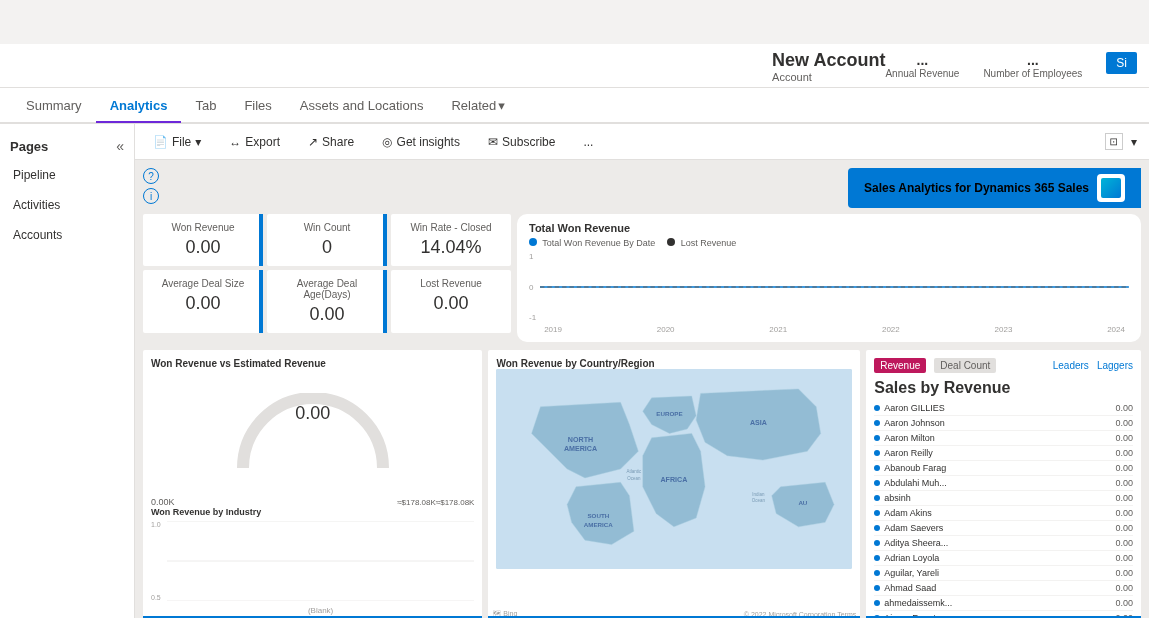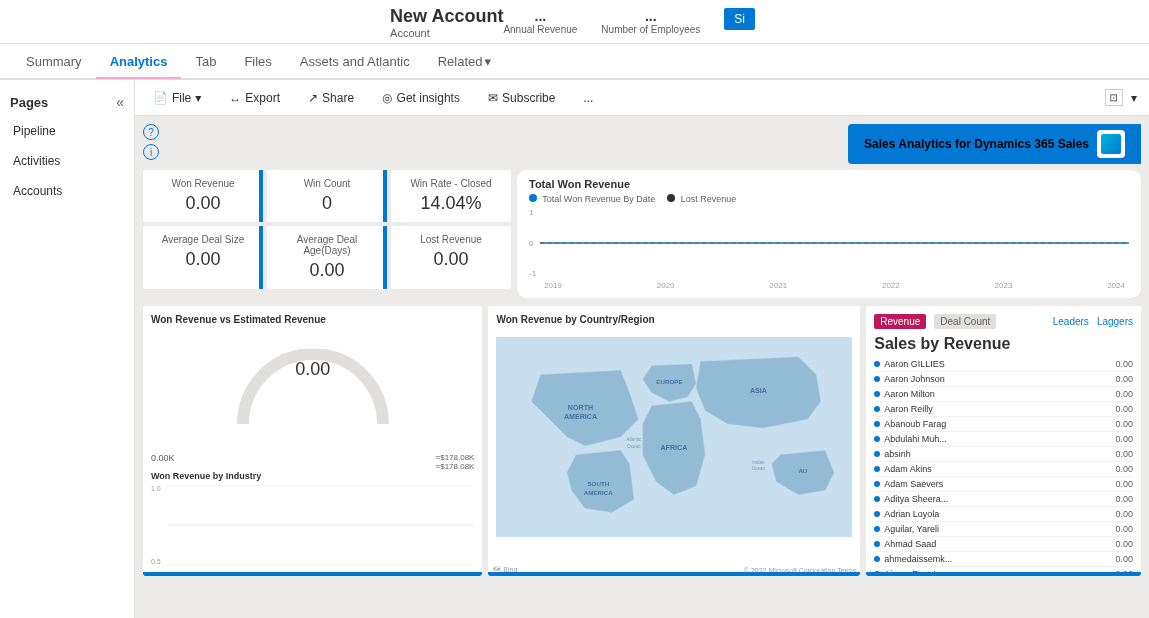--- a/index.html
+++ b/index.html
@@ -1,31 +1,31 @@
 <!DOCTYPE html>
 <html><head>
   <meta charset="utf-8">
   <style>
     * { box-sizing: border-box; margin: 0; padding: 0; }
     body { font-family: 'Segoe UI', Arial, sans-serif; font-size: 12px; background: #f3f2f1; color: #323130; overflow: hidden; width: 1149px; height: 618px; }
 
     
-    .top-bar { background: #fff; padding: 6px 12px 4px 8px; border-bottom: 1px solid #e1dfdd; display: flex; align-items: flex-start; justify-content: center; }
+    .top-bar { background: #fff; padding: 6px 12px 4px 8px; border-bottom: 1px solid #e1dfdd; display: flex; align-items: flex-start; justify-content: flex-end; margin-top: 44px; }
     .top-bar-left .account-title { font-size: 18px; font-weight: 600; color: #323130; }
     .top-bar-left .account-sub { font-size: 11px; color: #605e5c; }
     .top-bar-right { display: flex; gap: 24px; align-items: flex-start; padding-top: 2px; }
     .top-bar-right .field-item { text-align: center; }
     .top-bar-right .field-label { font-size: 10px; color: #605e5c; }
     .top-bar-right .field-dots { font-size: 14px; color: #323130; font-weight: bold; }
     .top-bar-right .sign-btn { background: #0078d4; color: #fff; border: none; padding: 4px 10px; font-size: 12px; cursor: pointer; border-radius: 2px; }
 
     
     .nav-tabs { background: #fff; display: flex; align-items: center; padding: 0 12px; border-bottom: 2px solid #e1dfdd; height: 36px; }
     .nav-tab { padding: 8px 14px; font-size: 13px; color: #605e5c; cursor: pointer; border-bottom: 2px solid transparent; margin-bottom: -2px; }
-    .nav-tab.active { color: #0078d4; border-bottom: 2px solid #f9a8d4; font-weight: 600; }
+    .nav-tab.active { color: #0078d4; border-bottom: 2px solid #6d28d9; font-weight: 600; }
     .nav-tab-related { display: flex; align-items: center; gap: 2px; }
 
     
     .main-layout { display: flex; height: calc(618px - 36px - 44px); }
 
     
     .sidebar { width: 135px; background: #fff; border-right: 1px solid #e1dfdd; padding-top: 8px; flex-shrink: 0; }
     .sidebar-header { display: flex; justify-content: space-between; align-items: center; padding: 6px 10px; }
     .sidebar-title { font-size: 13px; font-weight: 600; color: #323130; }
     .sidebar-collapse { color: #605e5c; cursor: pointer; font-size: 14px; }
@@ -73,21 +73,21 @@
     .won-revenue-card { flex: 1; }
     .map-card { flex: 1.1; }
     .sales-card { flex: 0.8; }
 
     
     .gauge-container { display: flex; flex-direction: column; align-items: center; justify-content: center; height: 120px; position: relative; }
     .gauge-labels { display: flex; justify-content: space-between; width: 100%; font-size: 9px; color: #605e5c; margin-top: 4px; }
 
     
     .map-container { background: #b8d4e8; border-radius: 2px; height: 200px; position: relative; overflow: hidden; }
-    .map-title-bar { font-size: 10px; font-weight: 600; color: #323130; margin-bottom: 12px; }
+    .map-title-bar { font-size: 10px; font-weight: 600; color: #323130; margin-bottom: 0; }
 
     
     .sales-tabs { display: flex; gap: 8px; margin-bottom: 6px; align-items: center; }
     .sales-tab { font-size: 10px; color: #605e5c; cursor: pointer; padding: 2px 6px; background: #e1dfdd; border-radius: 2px; }
     .sales-tab.active { background: #be185d; color: #fff; }
     .sales-links { display: flex; gap: 8px; margin-left: auto; }
     .sales-link { font-size: 10px; color: #0078d4; cursor: pointer; }
     .sales-table-title { font-size: 16px; font-weight: 600; margin-bottom: 4px; }
     .sales-row { display: flex; justify-content: space-between; font-size: 9px; color: #323130; padding: 2px 0; border-bottom: 1px solid #f3f2f1; }
     .sales-row .dot { width: 6px; height: 6px; border-radius: 50%; background: #0078d4; display: inline-block; margin-right: 4px; }
@@ -124,21 +124,21 @@
     </div>
     <button class="sign-btn">Si</button>
   </div>
 </div>
 
 <div class="nav-tabs">
   <div class="nav-tab">Summary</div>
   <div class="nav-tab active">Analytics</div>
   <div class="nav-tab">Tab</div>
   <div class="nav-tab">Files</div>
-  <div class="nav-tab">Assets and Atlantic</div>
+  <div class="nav-tab">Assets and Locations</div>
   <div class="nav-tab nav-tab-related">Related <span>▾</span></div>
 </div>
 
 <div class="main-layout">
 
   <div class="sidebar">
     <div class="sidebar-header">
       <span class="sidebar-title">Pages</span>
       <span class="sidebar-collapse">«</span>
     </div>
@@ -277,21 +277,21 @@
 
           <div class="gauge-container">
             <svg width="160" height="80" viewBox="0 0 160 80">
               <path d="M 10 75 A 70 70 0 0 1 150 75" fill="none" stroke="#e1dfdd" stroke-width="12"></path>
               <path d="M 10 75 A 70 70 0 0 1 150 75" fill="none" stroke="#0078d4" stroke-width="12" stroke-dasharray="0 220"></path>
             </svg>
             <div style="position:absolute; font-size:18px; font-weight:300; top:30px; color:#323130;">0.00</div>
           </div>
           <div class="gauge-labels">
             <span>0.00K</span>
-            <span style="display:flex;flex-direction:column;align-items:flex-end;font-size:8px;">
+            <span style="display:flex;flex-direction:row;align-items:flex-end;font-size:8px;">
               <span>≈$178.08K</span>
               <span>≈$178.08K</span>
             </span>
           </div>
 
           <div>
             <div style="font-size:9px; color:#323130; font-weight:600; margin-bottom:4px;">Won Revenue by Industry</div>
             <div style="display:flex; gap:4px;">
               <div style="display:flex; flex-direction:column; justify-content:space-between; font-size:7px; color:#a19f9d; height:80px; padding-right:2px;">
                 <span>1.0</span>

